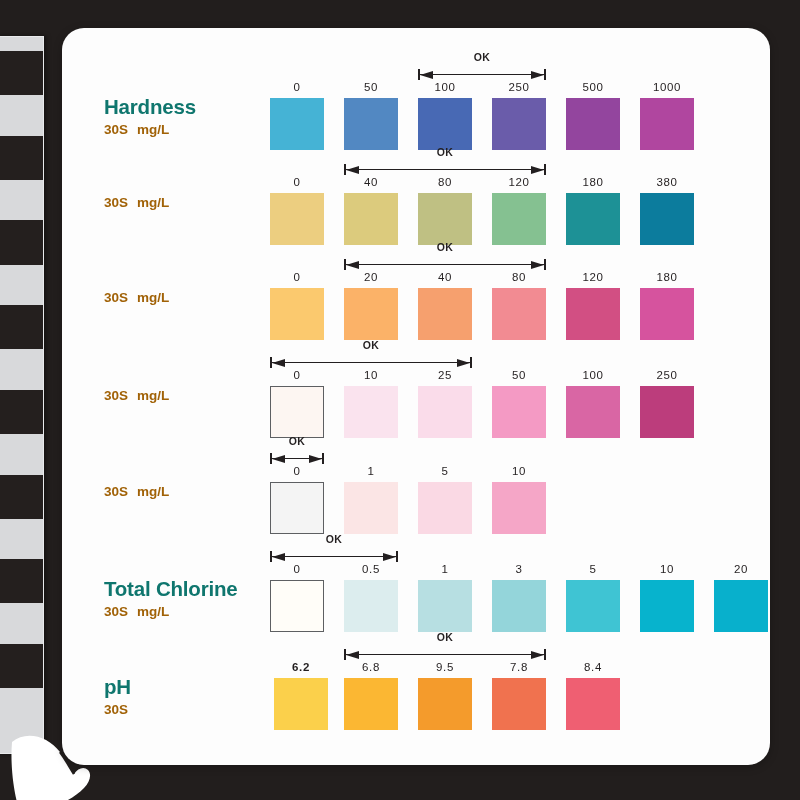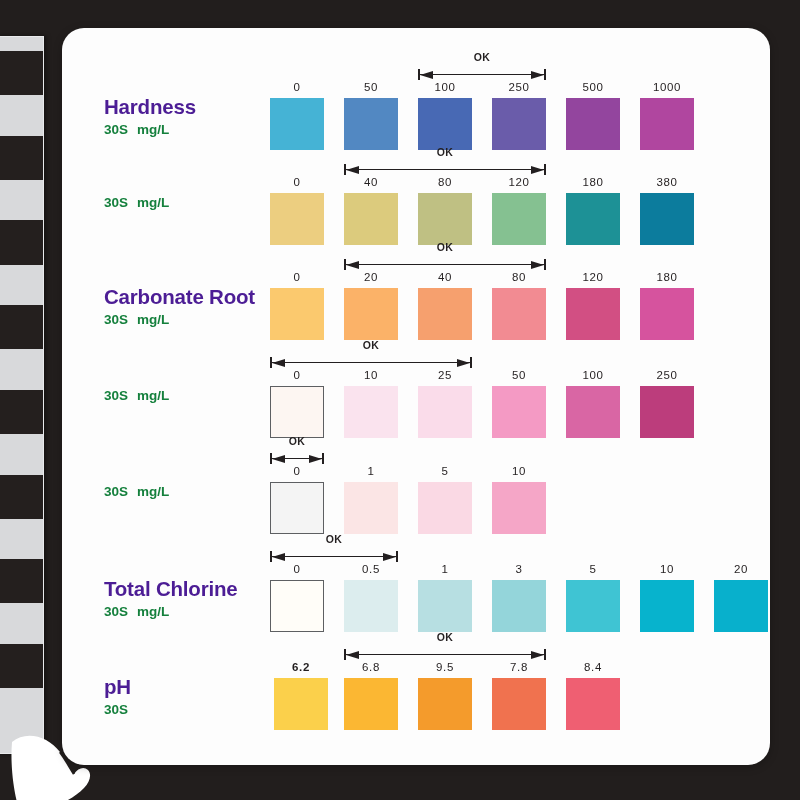--- a/index.html
+++ b/index.html
@@ -63,29 +63,29 @@
 
   .row-label {
     position: absolute;
     left: 42px;
     top: 38px;
     width: 200px;
   }
   .param-name {
     font-size: 20.5px;
     font-weight: bold;
-    color: #4c1d95;
+    color: #0f766e;
     letter-spacing: -0.2px;
     line-height: 1.05;
     white-space: nowrap;
   }
   .param-sub {
     font-size: 13.5px;
     font-weight: bold;
-    color: #15803d;
+    color: #a16207;
     margin-top: 4px;
     white-space: nowrap;
   }
   .param-sub .unit { margin-left: 9px; }
 
   .swatches {
     position: absolute;
     left: 208px;
     top: 0;
     height: 100%;
@@ -260,21 +260,20 @@
             <div class="ok-line"></div>
             <div class="ok-tick left"></div>
             <div class="ok-tick right"></div>
             <div class="ok-arrow left"></div>
             <div class="ok-arrow right"></div>
           </div>
         </div>
       </div>
       <div class="row" style="top: 220px;">
         <div class="row-label">
-          <div class="param-name">Carbonate Root</div>
           <div class="param-sub"><span>30S</span><span class="unit">mg/L</span></div>
         </div>
         <div class="swatches">
           <div class="swatch-cell" style="left: 0px;">
             <div class="swatch-value">0</div>
             <div class="swatch-box" style="background: rgb(251, 201, 110);"></div>
           </div>
           <div class="swatch-cell" style="left: 74px;">
             <div class="swatch-value">20</div>
             <div class="swatch-box" style="background: rgb(251, 178, 104);"></div>

